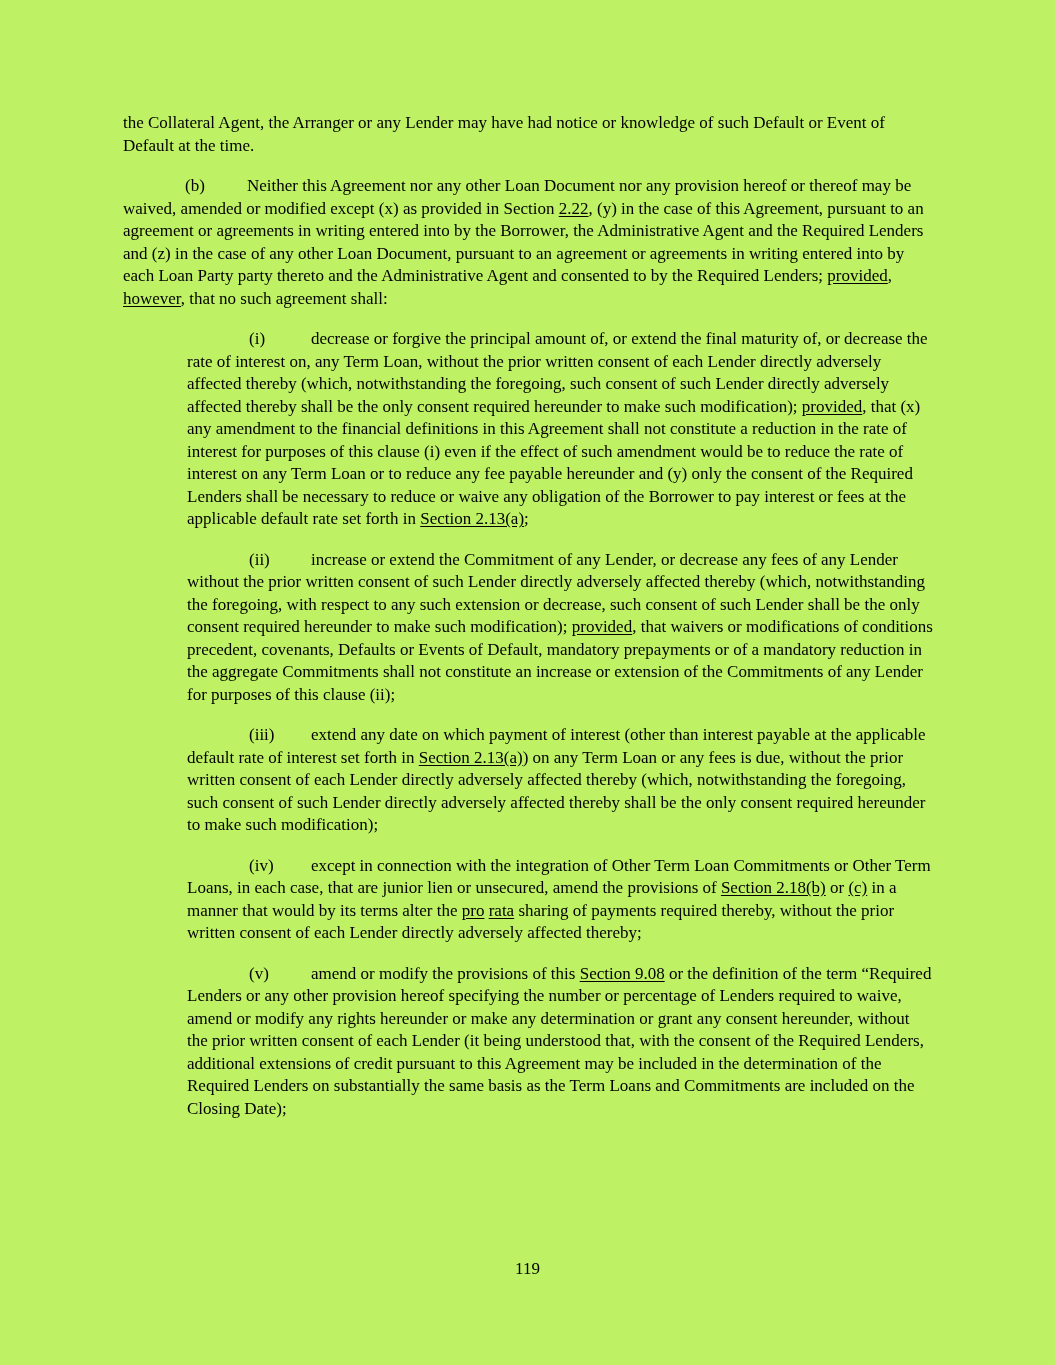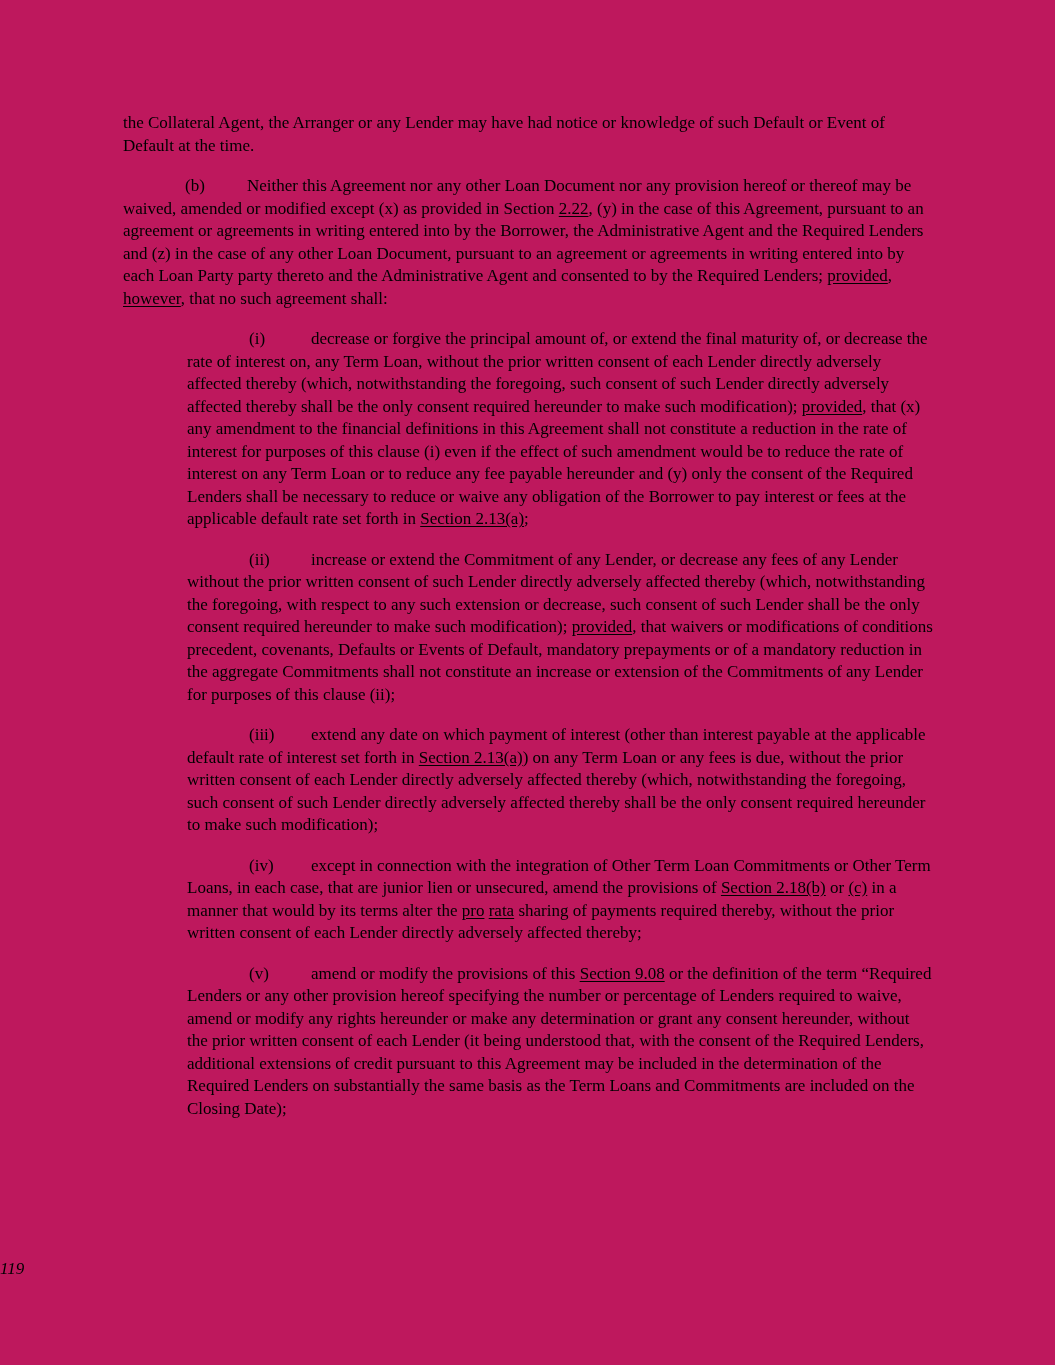--- a/index.html
+++ b/index.html
@@ -4,21 +4,21 @@
 <style>
   html, body {
     margin: 0;
     padding: 0;
     background: #ffffff;
   }
   .page {
     position: relative;
     width: 1055px;
     height: 1365px;
-    background: #be185d;
+    background: #bef264;
     color: #000000;
     font-family: "Liberation Serif", "DejaVu Serif", serif;
     font-size: 17px;
     line-height: 22.5px;
     overflow: hidden;
   }
   .content {
     position: absolute;
     top: 112px;
     left: 123px;
@@ -45,22 +45,21 @@
   }
   .u {
     text-decoration: underline;
     text-underline-offset: 2px;
   }
   .page-number {
     position: absolute;
     top: 1258px;
     left: 0;
     width: 100%;
-    text-align: left;
-    font-style: italic;
+    text-align: center;
   }
 </style>
 </head>
 <body>
 
 <div class="page">
   <div class="content">
       <div class="para plain"><span>the Collateral Agent, the Arranger or any Lender may have had notice or knowledge of such Default or Event of Default at the time.</span></div>
       <div class="para lettered"><span class="tab-label">(b)</span><span>Neither this Agreement nor any other Loan Document nor any provision hereof or thereof may be waived, amended or modified except (x) as provided in Section </span><span class="u">2.22</span><span>, (y) in the case of this Agreement, pursuant to an agreement or agreements in writing entered into by the Borrower, the Administrative Agent and the Required Lenders and (z) in the case of any other Loan Document, pursuant to an agreement or agreements in writing entered into by each Loan Party party thereto and the Administrative Agent and consented to by the Required Lenders; </span><span class="u">provided</span><span>, </span><span class="u">however</span><span>, that no such agreement shall:</span></div>
       <div class="para clause"><span class="tab-label">(i)</span><span>decrease or forgive the principal amount of, or extend the final maturity of, or decrease the rate of interest on, any Term Loan, without the prior written consent of each Lender directly adversely affected thereby (which, notwithstanding the foregoing, such consent of such Lender directly adversely affected thereby shall be the only consent required hereunder to make such modification); </span><span class="u">provided</span><span>, that (x) any amendment to the financial definitions in this Agreement shall not constitute a reduction in the rate of interest for purposes of this clause (i) even if the effect of such amendment would be to reduce the rate of interest on any Term Loan or to reduce any fee payable hereunder and (y) only the consent of the Required Lenders shall be necessary to reduce or waive any obligation of the Borrower to pay interest or fees at the applicable default rate set forth in </span><span class="u">Section 2.13(a)</span><span>;</span></div>

